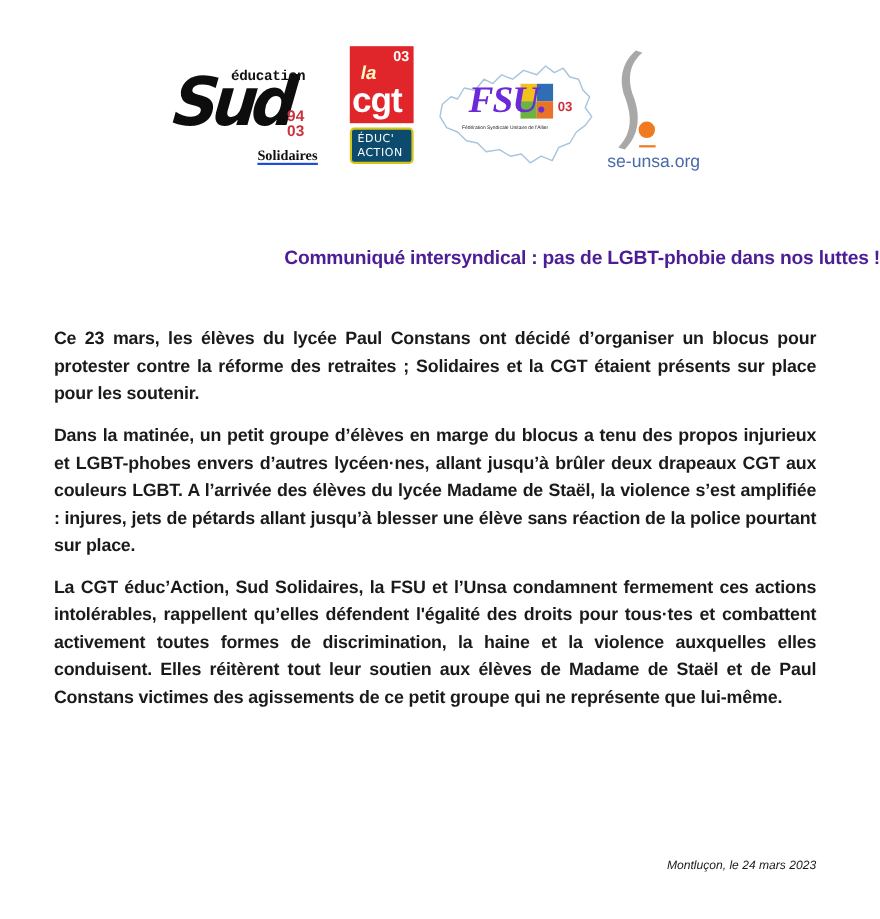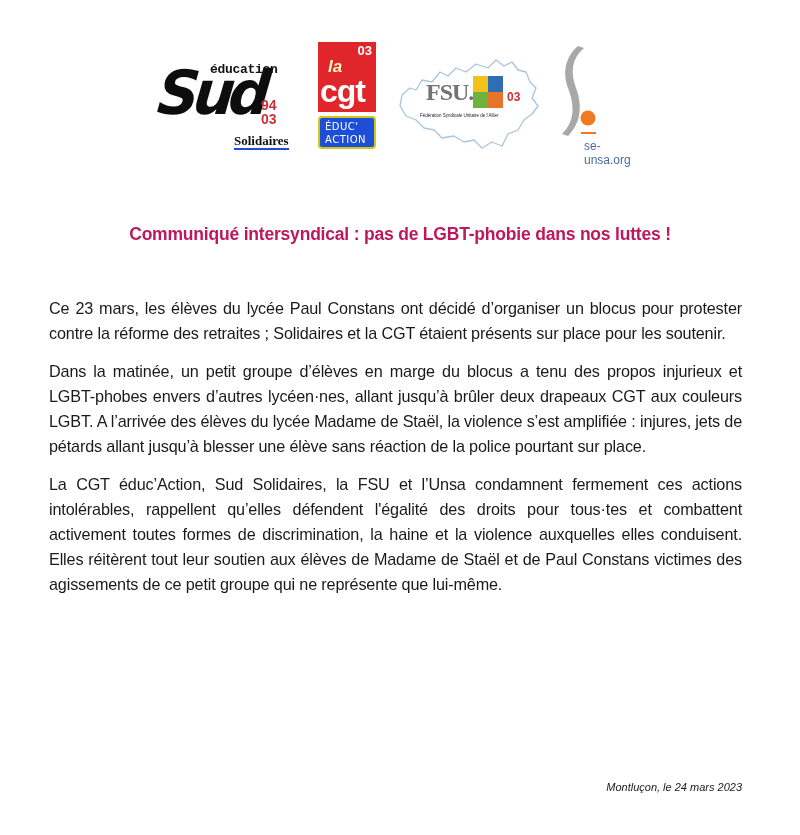--- a/index.html
+++ b/index.html
@@ -120,21 +120,21 @@
       font-size: 32px;
       letter-spacing: -1px;
       line-height: 30px;
     }
     .cgt-black {
       position: absolute;
       left: 0;
       top: 74px;
       width: 58px;
       height: 33px;
-      background: #1d4ed8;
+      background: #0c4a6e;
       border: 2px solid #d4c51a;
       border-radius: 4px;
       box-sizing: border-box;
     }
     .cgt-educ {
       position: absolute;
       left: 5px;
       top: 2px;
       color: #fff;
       font-family: "DejaVu Sans", sans-serif;
@@ -163,22 +163,23 @@
       top: 26px;
       width: 30px;
       height: 32px;
     }
     .fsu-word {
       position: absolute;
       left: 34px;
       top: 24px;
       font-family: "Liberation Serif", serif;
       font-weight: bold;
-      font-size: 24px;
-      color: #737373;
+      font-style: italic;
+      font-size: 34px;
+      color: #6d28d9;
       letter-spacing: -1px;
       line-height: 36px;
     }
     .fsu-03 {
       position: absolute;
       left: 115px;
       top: 40px;
       color: #c8323c;
       font-family: "Liberation Sans", sans-serif;
       font-weight: bold;
@@ -199,49 +200,49 @@
       left: 548px;
       top: 42px;
       width: 90px;
       height: 115px;
     }
     .seunsa-text {
       position: absolute;
       left: 4px;
       top: 97px;
       font-family: "Liberation Sans", sans-serif;
-      font-size: 12px;
+      font-size: 16px;
       color: #4a6aa8;
-      margin-left: 32px;
     }
     
     .doc-title {
       position: absolute;
       left: 0;
       top: 212px;
       width: 800px;
-      text-align: center;
+      text-align: right;
       font-family: "Liberation Sans", sans-serif;
       font-weight: bold;
       font-size: 17.5px;
-      color: #be185d;
+      color: #4c1d95;
       letter-spacing: -0.2px;
     }
     
     .doc-body {
       position: absolute;
       left: 49px;
       top: 296px;
       width: 693px;
       font-family: "Liberation Sans", sans-serif;
       font-size: 16.2px;
       line-height: 25px;
       color: #1a1a1a;
       text-align: justify;
       letter-spacing: -0.15px;
+      font-weight: bold;
     }
     .doc-body p {
       margin: 0 0 13px 0;
     }
     .doc-sign {
       position: absolute;
       right: 58px;
       top: 781px;
       font-family: "Liberation Sans", sans-serif;
       font-style: italic;

